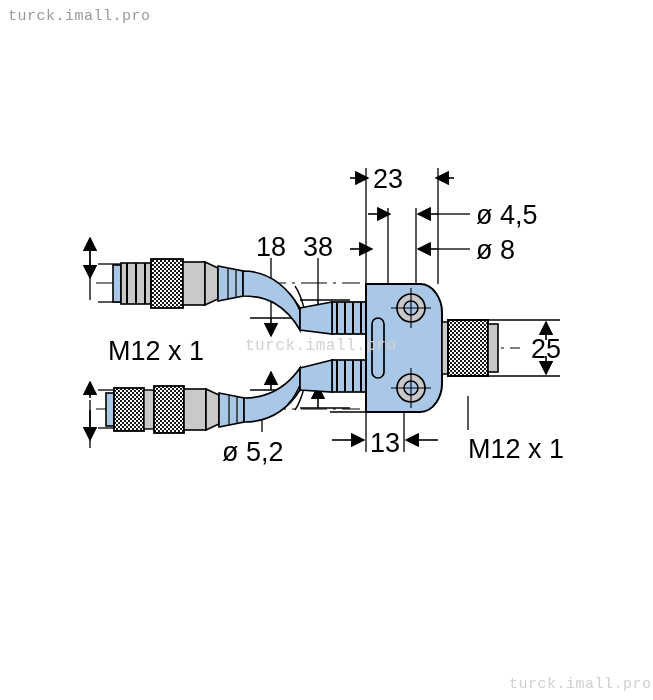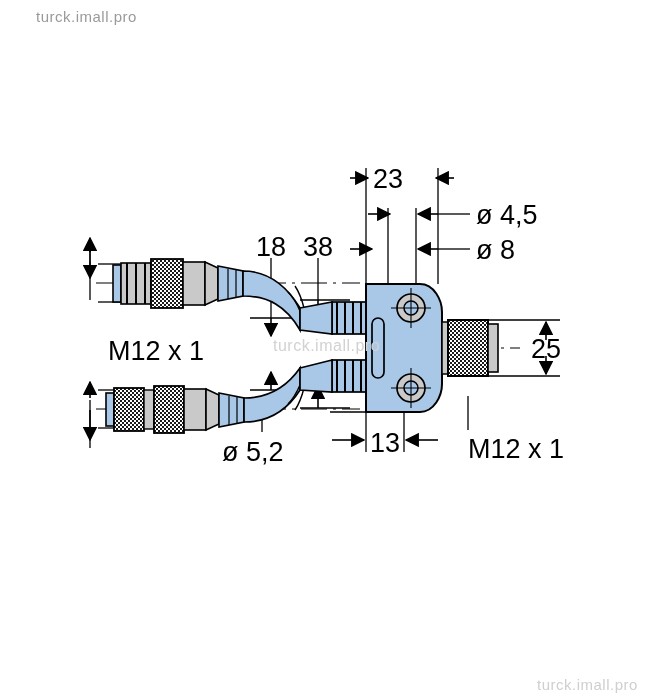--- a/index.html
+++ b/index.html
@@ -15,26 +15,25 @@
     font-family: "Liberation Sans", sans-serif;
   }
   #stage {
     position: absolute;
     left: 0; top: 0;
     width: 653px;
     height: 700px;
   }
   .wm {
     position: absolute;
-    font-family: Liberation Sans, sans-serif;
+    font-family: Liberation Mono, monospace;
     font-size: 15px;
     letter-spacing: 0.5px;
     white-space: nowrap;
     user-select: none;
-    margin-left: 28px;
   }
   #wm-top-left  { left: 8px;  top: 8px;  color: #9a9a9a; }
   #wm-center    { left: 245px; top: 337px; color: #d2d2d2; font-size: 16px; }
   #wm-bot-right { left: 509px; top: 676px; color: #cfcfcf; }
   svg { display: block; }
   text.dim {
     font-family: "Liberation Sans", sans-serif;
     font-size: 27px;
     fill: #000000;
   }

